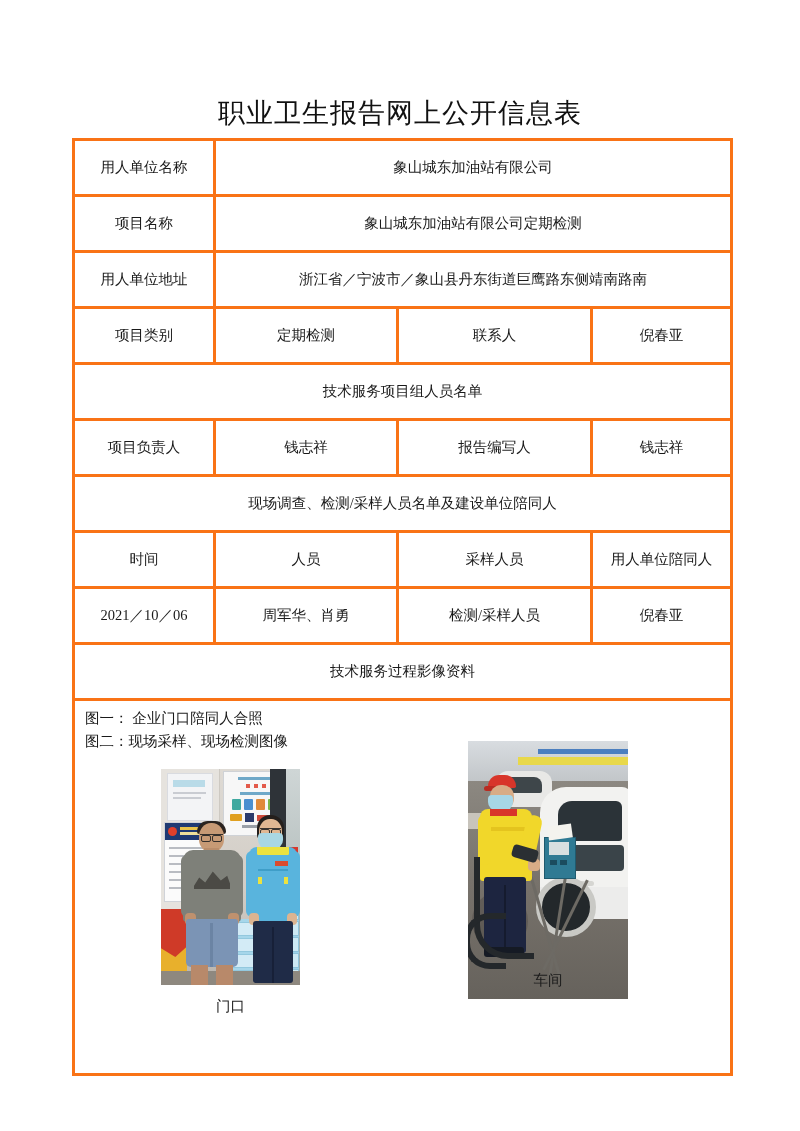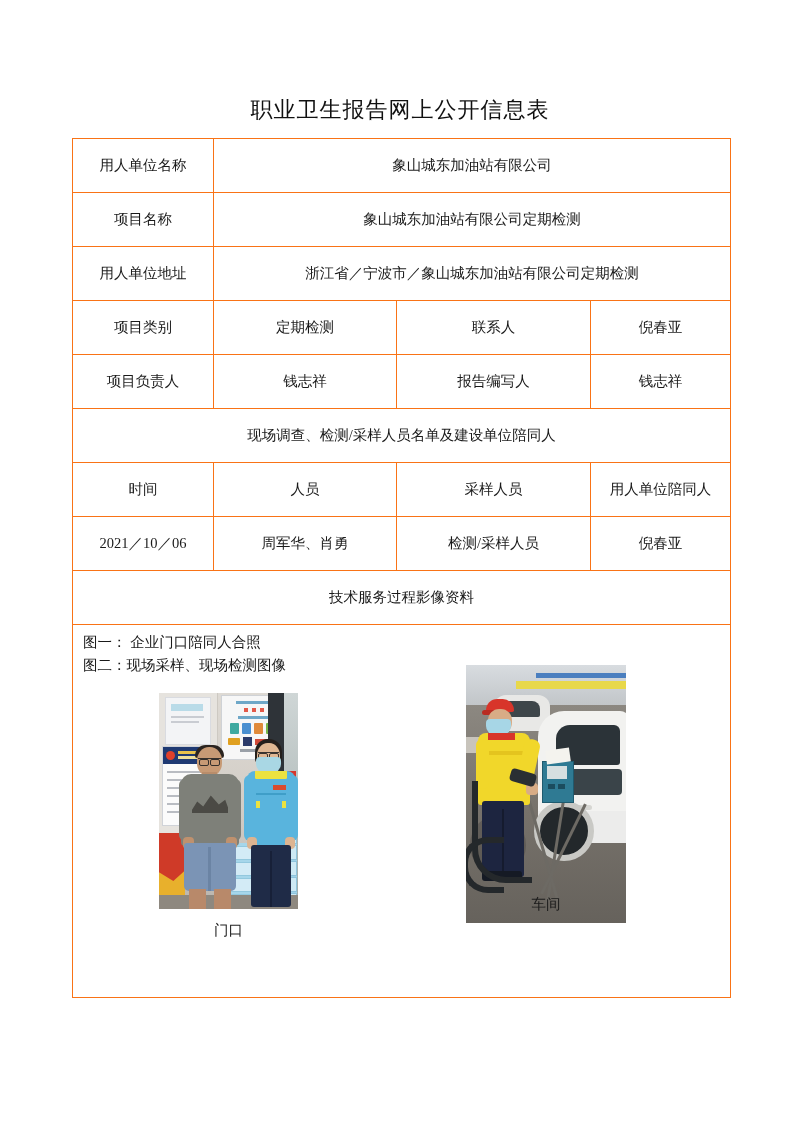--- a/index.html
+++ b/index.html
@@ -19,35 +19,35 @@
     width: 800px;
     height: 1131px;
     position: relative;
     background: #fff;
   }
   .doc-title {
     position: absolute;
     left: 0; top: 95px;
     width: 800px;
     text-align: center;
-    font-size: 22px;
+    font-size: 27px;
     letter-spacing: 1px;
     font-family: "Liberation Serif", "DejaVu Serif", serif;
     color: #111;
   }
   table.main {
     position: absolute;
     left: 72px;
     top: 138px;
     width: 658px;
     border-collapse: collapse;
     table-layout: fixed;
   }
   table.main td {
-    border: 1px solid #f97316;
+    border: 3px solid #f97316;
     text-align: center;
     vertical-align: middle;
     font-size: 14.5px;
     color: #1a1a1a;
     padding: 17px 4px;
     font-family: "Liberation Serif", "DejaVu Serif", serif;
   }
   td.big { font-size: 16.5px; }
   td.bigger { font-size: 17px; }
   td.label { font-size: 14.5px; }
@@ -220,27 +220,30 @@
       <tr class="r1">
         <td class="label">用人单位名称</td>
         <td colspan="3" class="big">象山城东加油站有限公司</td>
       </tr>
       <tr class="r2">
         <td class="label">项目名称</td>
         <td colspan="3" class="big">象山城东加油站有限公司定期检测</td>
       </tr>
       <tr class="r3">
         <td class="label">用人单位地址</td>
-        <td colspan="3" class="bigger">浙江省／宁波市／象山城东加油站有限公司定期检测</td>
+        <td colspan="3" class="bigger">浙江省／宁波市／象山县丹东街道巨鹰路东侧靖南路南</td>
       </tr>
       <tr class="r4">
         <td class="label">项目类别</td>
         <td class="label">定期检测</td>
         <td class="label">联系人</td>
         <td class="bigger">倪春亚</td>
+      </tr>
+      <tr class="r5">
+        <td colspan="4" class="span-head">技术服务项目组人员名单</td>
       </tr>
       <tr class="r6">
         <td class="label">项目负责人</td>
         <td class="label">钱志祥</td>
         <td class="label">报告编写人</td>
         <td class="label">钱志祥</td>
       </tr>
       <tr class="r8">
         <td colspan="4" class="span-head">现场调查、检测/采样人员名单及建设单位陪同人</td>
       </tr>

